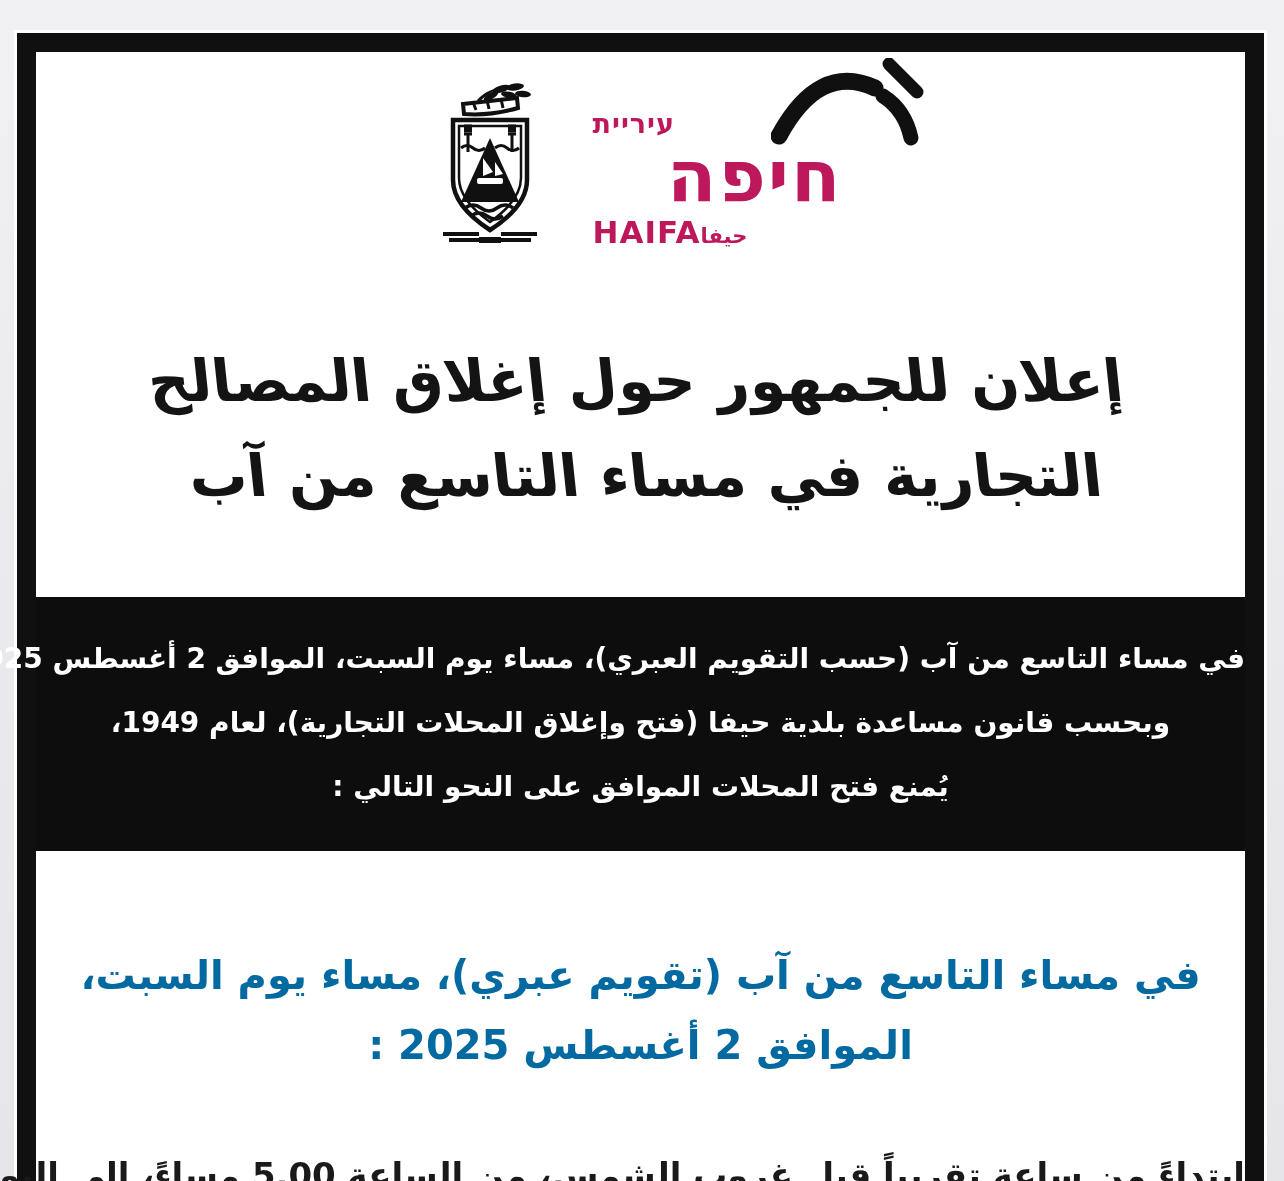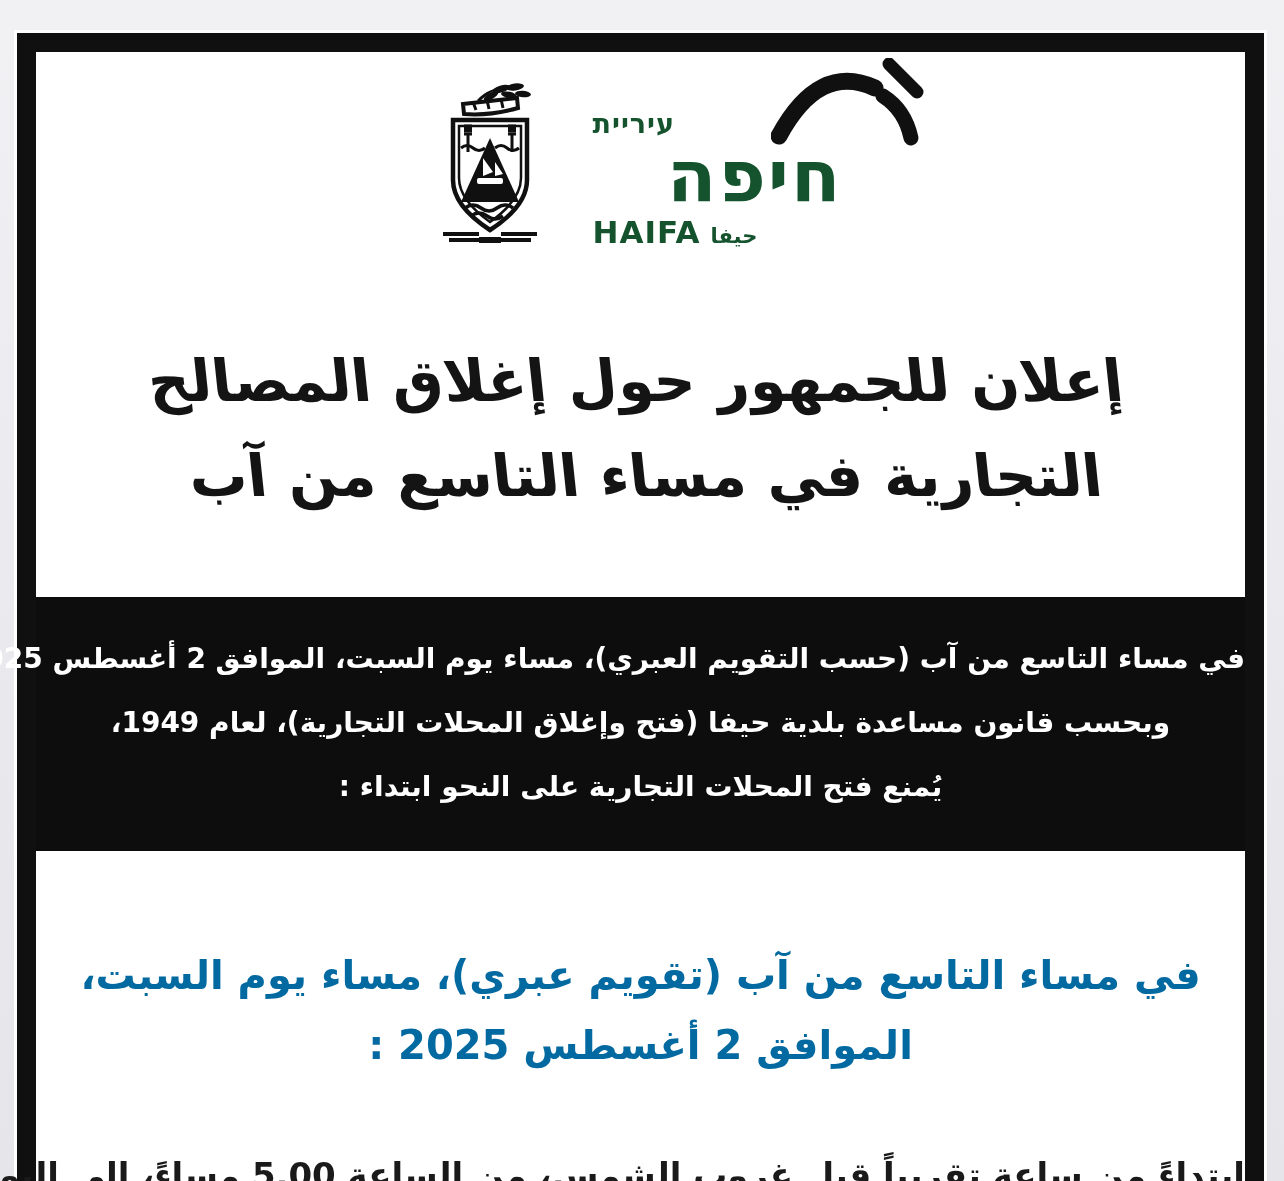--- a/index.html
+++ b/index.html
@@ -20,30 +20,30 @@
     outline:3px solid #ffffff;        
   }
   .content { position:absolute; inset:0; }
 
   
   .logo {
     position:absolute; top:30px; left:0; right:0;
     display:flex; justify-content:center; align-items:flex-start; gap:20px;
   }
   .crest { width:102px; height:162px; flex:0 0 auto; }
-  .logo-text { position:relative; width:250px; padding-top:28px; color:#14532d;margin-left:32px; }
+  .logo-text { position:relative; width:250px; padding-top:28px; color:#be185d;margin-left:32px; }
   .heb-small {
     font-size:27px; font-weight:bold; direction:rtl; text-align:left;
     letter-spacing:1px; line-height:1.05;
   }
   .heb-big {
     font-size:72px; font-weight:bold; direction:rtl; text-align:right;
     letter-spacing:2px; line-height:1.0; margin-top:2px;
   }
-  .latin-row { display:flex; align-items:baseline; gap:10px; margin-top:2px;text-align:center; }
+  .latin-row { display:flex; align-items:baseline; margin-top:2px;text-align:center; }
   .latin { font-size:31px; font-weight:800; letter-spacing:1px; }
   .arab-small { font-size:21px; font-weight:bold; direction:rtl; }
   .swoosh { position:absolute; top:-24px; right:-88px; width:160px; height:110px; }
 
   
   .headline {
     position:absolute; top:282px; left:0; right:0;
     direction:rtl; text-align:center;
     font-weight:bold; color:#141414;
     font-size:58px; line-height:95px;
@@ -140,21 +140,21 @@
     </div>
 
     <div class="headline">
       <div>إعلان للجمهور حول إغلاق المصالح</div>
       <div>التجارية في مساء التاسع من آب</div>
     </div>
 
     <div class="banner">
       <p>في مساء التاسع من آب (حسب التقويم العبري)، مساء يوم السبت، الموافق 2 أغسطس 2025،</p>
       <p>وبحسب قانون مساعدة بلدية حيفا (فتح وإغلاق المحلات التجارية)، لعام 1949،</p>
-      <p>يُمنع فتح المحلات التجارية على النحو ابتداء :</p>
+      <p>يُمنع فتح المحلات الموافق على النحو التالي :</p>
     </div>
 
     <div class="schedule">
       <div>في مساء التاسع من آب (تقويم عبري)، مساء يوم السبت،</div>
       <div>الموافق 2 أغسطس 2025 :</div>
     </div>
 
     <div class="clipped-line">ابتداءً من ساعة تقريباً قبل غروب الشمس، من الساعة 5.00 مساءً، إلى اليوم التالي</div>
 
   </div>

